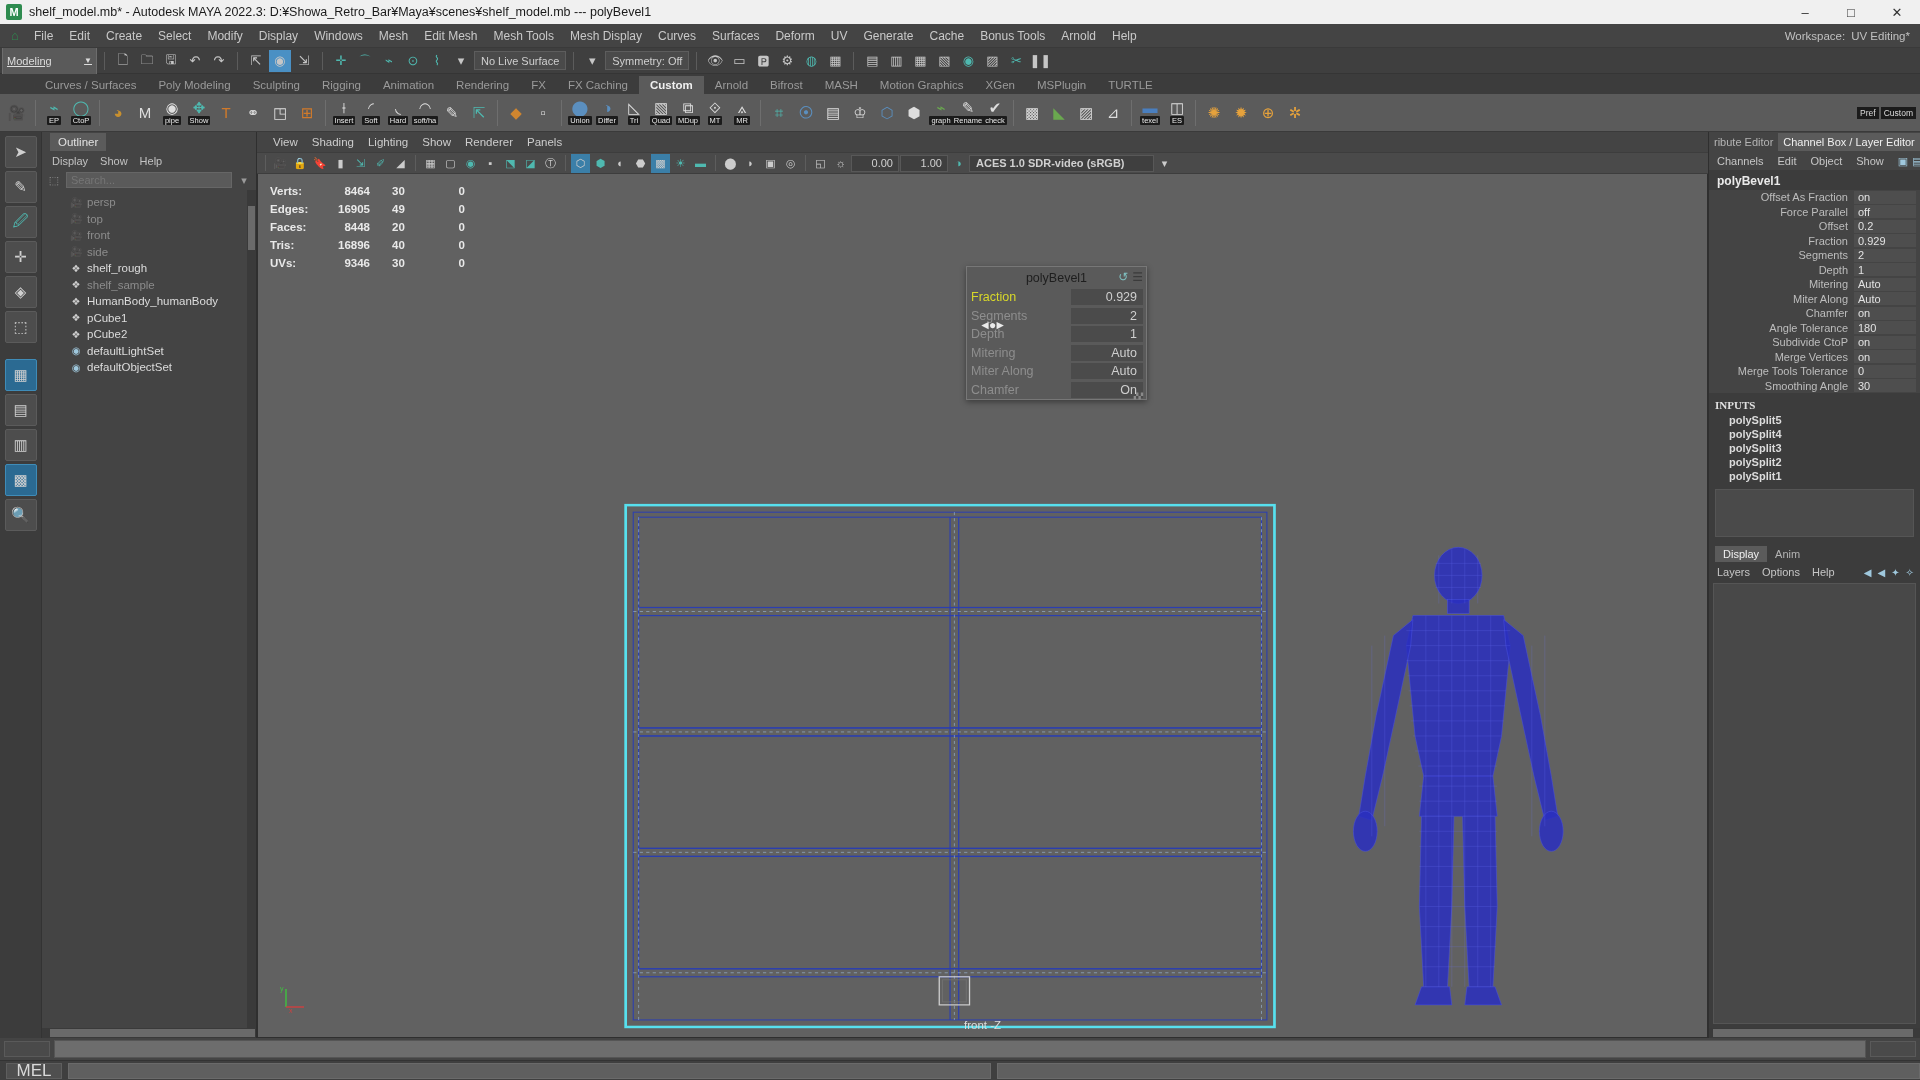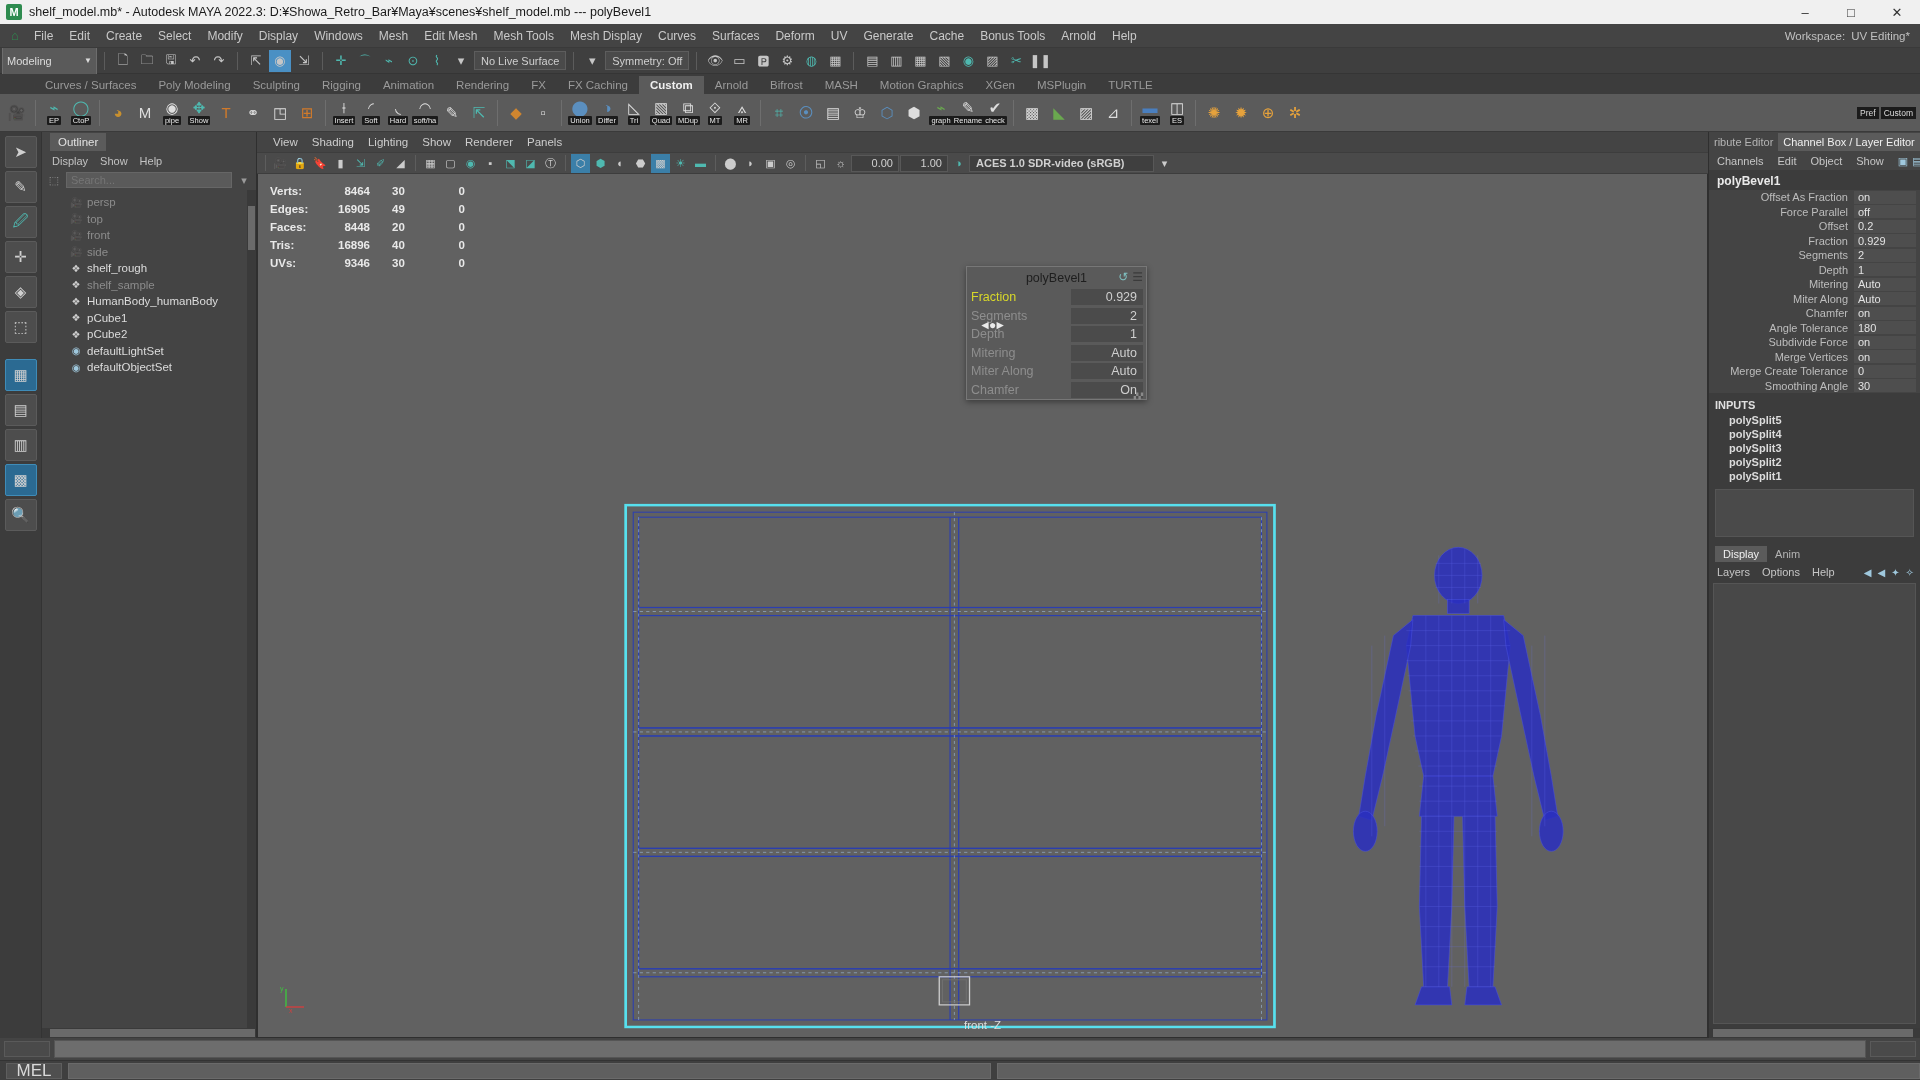--- a/index.html
+++ b/index.html
@@ -28,21 +28,21 @@
   .home-ico { width:22px; text-align:center; color:#2e8b4f; font-size:13px; margin-left:4px;}
   .menubar .mi { padding:0 8px; line-height:24px; color:#c9c9c9; font-size:12px; white-space:nowrap;}
   .workspace { margin-left:auto; display:flex; align-items:center; padding-right:10px;
                font-size:11.5px; color:#c0c0c0; gap:6px;}
 
   
   .statusline { height:26px; background:#3f3f3f; display:flex; align-items:center;
                 flex:0 0 26px; border-bottom:1px solid #353535; gap:2px; padding-left:2px;}
   .mode-select { width:95px; height:25px; background:#5a5a5a; border:1px solid #6d6d6d;
                  color:#dcdcdc; font-size:11px; display:flex; align-items:center;
-                 padding:16px 4px; justify-content:space-between;}
+                 padding:16px 4px; justify-content:space-between;text-decoration:underline;}
   .mode-select .car { font-size:8px; }
   .sep { width:1px; height:18px; background:#5c5c5c; margin:0 5px; flex:0 0 1px;}
   .tbtn { width:22px; height:22px; display:flex; align-items:center; justify-content:center;
           color:#c6c6c6; font-size:13px; flex:0 0 22px;}
   .tbtn.on { background:#4a90c4; }
   .tbtn.teal { color:#4fb9b0; }
   .field { height:19px; background:#4a4a4a; border:1px solid #5d5d5d; color:#cfcfcf;
            font-size:11px; display:flex; align-items:center; padding:0 6px; }
 
   
@@ -174,21 +174,21 @@
                  font-size:11px;}
   .rp-menu { height:18px; display:flex; align-items:center; gap:14px; padding-left:8px;
              font-size:11px; color:#c6c6c6; background:#444;}
   .cb-node { padding:4px 0 2px 8px; font-size:12px; font-weight:bold; color:#e9e9e9; }
   .cb-rows { background:#444; }
   .cb-row { height:14.5px; display:flex; align-items:center; font-size:11px; }
   .cb-row .k { flex:1; text-align:right; padding-right:6px; color:#bdbdbd;
                white-space:nowrap; overflow:hidden;}
   .cb-row .v { width:62px; background:#4e4e4e; color:#e2e2e2; height:13px;
                display:flex; align-items:center; padding-left:4px; margin-right:4px;}
-  .cb-inputs-hd { font-size:11px; font-weight:bold; color:#e0e0e0; padding:6px 0 2px 6px;}
+  .cb-inputs-hd { font-size:11px; font-weight:bold; color:#e0e0e0; padding:6px 0 2px 6px;font-family:Liberation Serif, serif;}
   .cb-input { font-size:11px; color:#dcdcdc; padding:1px 0 1px 20px; font-weight:bold;}
   .cb-empty { margin:6px 6px 0 6px; height:48px; background:#4a4a4a;
               border:1px solid #555;}
   .layer-tabs { display:flex; align-items:center; height:18px; padding-left:6px;
                 margin-top:8px; font-size:11px;}
   .layer-tabs .lt { padding:0 8px; height:16px; line-height:16px; color:#b4b4b4;}
   .layer-tabs .lt.active { background:#5b5b5b; color:#f0f0f0;}
   .layer-menu { height:18px; display:flex; align-items:center; gap:12px; padding-left:8px;
                 font-size:11px; color:#c6c6c6;}
   .layer-menu .icons { margin-left:auto; display:flex; gap:6px; padding-right:6px;
@@ -866,29 +866,29 @@
           </div>
         <div class="cb-row">
             <span class="k">Chamfer</span>
             <span class="v">on</span>
           </div>
         <div class="cb-row">
             <span class="k">Angle Tolerance</span>
             <span class="v">180</span>
           </div>
         <div class="cb-row">
-            <span class="k">Subdivide Force</span>
+            <span class="k">Subdivide CtoP</span>
             <span class="v">on</span>
           </div>
         <div class="cb-row">
             <span class="k">Merge Vertices</span>
             <span class="v">on</span>
           </div>
         <div class="cb-row">
-            <span class="k">Merge Create Tolerance</span>
+            <span class="k">Merge Tools Tolerance</span>
             <span class="v">0</span>
           </div>
         <div class="cb-row">
             <span class="k">Smoothing Angle</span>
             <span class="v">30</span>
           </div>
       </div>
       <div class="cb-inputs-hd">INPUTS</div>
       <div class="cb-input">polySplit5</div>
       <div class="cb-input">polySplit4</div>

